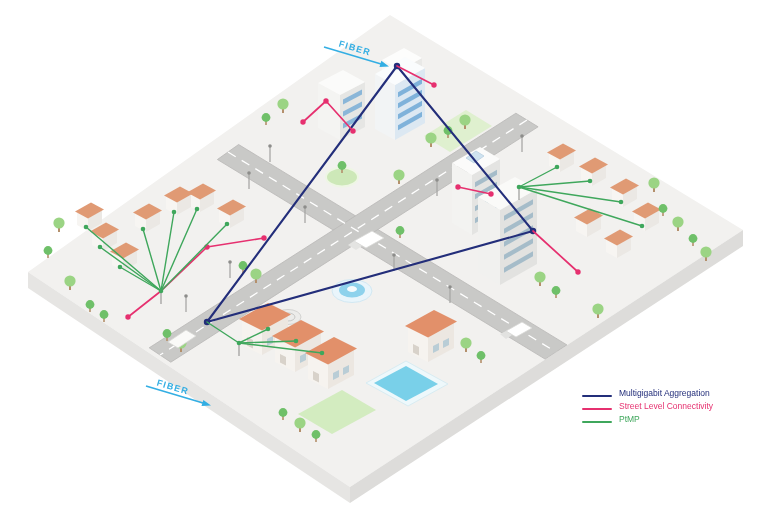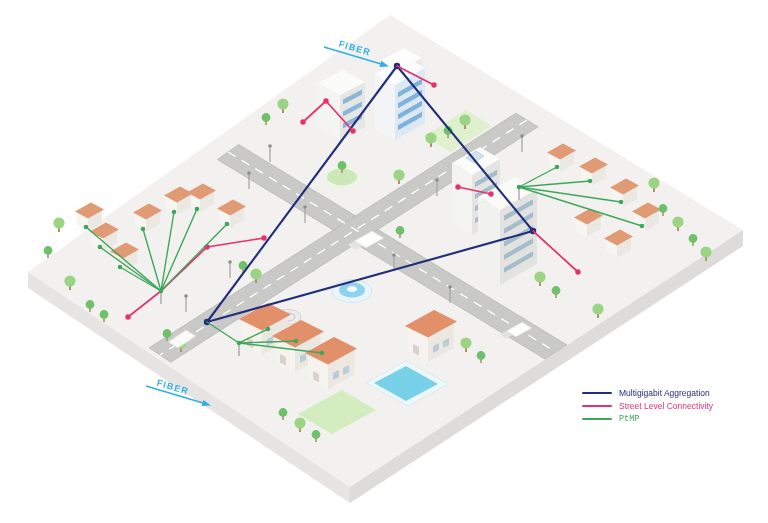--- a/index.html
+++ b/index.html
@@ -2,21 +2,21 @@
 <html><head>
 <meta charset="utf-8">
 <style>
   html,body{margin:0;padding:0;background:#ffffff;width:768px;height:523px;overflow:hidden;
             font-family:"Liberation Sans",sans-serif;}
   .stage{position:relative;width:768px;height:523px;}
   .stage svg{position:absolute;left:0;top:0;}
   .fiber-text{font-size:9px;font-weight:bold;letter-spacing:1.2px;text-anchor:middle;
               font-family:"Liberation Sans",sans-serif;}
   .legend{position:absolute;left:582px;top:389px;display:flex;flex-direction:column;gap:5px;}
-  .legend-row{display:flex;align-items:center;gap:7px;height:8px;}
+  .legend-row{display:flex;align-items:flex-end;gap:7px;height:8px;}
   .swatch{display:inline-block;width:30px;height:2.5px;border-radius:1px;background:#999;}
   .legend-label{font-size:8.5px;line-height:1;white-space:nowrap;}
 </style>
 </head>
 <body>
 
 <div class="stage">
 <svg id="scene" width="768" height="523" viewBox="0 0 768 523">
   <defs>
     <symbol id="tree-a" overflow="visible">
@@ -290,16 +290,16 @@
   <div class="legend-row">
     <span class="swatch" style="background: rgb(35, 46, 122);"></span>
     <span class="legend-label" style="color: rgb(35, 46, 122);">Multigigabit Aggregation</span>
   </div>
   <div class="legend-row">
     <span class="swatch" style="background: rgb(230, 48, 111);"></span>
     <span class="legend-label" style="color: rgb(230, 48, 111);">Street Level Connectivity</span>
   </div>
   <div class="legend-row">
     <span class="swatch" style="background: rgb(63, 167, 92);"></span>
-    <span class="legend-label" style="color: rgb(63, 167, 92); font-family: Liberation Mono, monospace;">PtMP</span>
+    <span class="legend-label" style="color: rgb(63, 167, 92);">PtMP</span>
   </div>
 </div>
 </div>
 
 </body></html>

